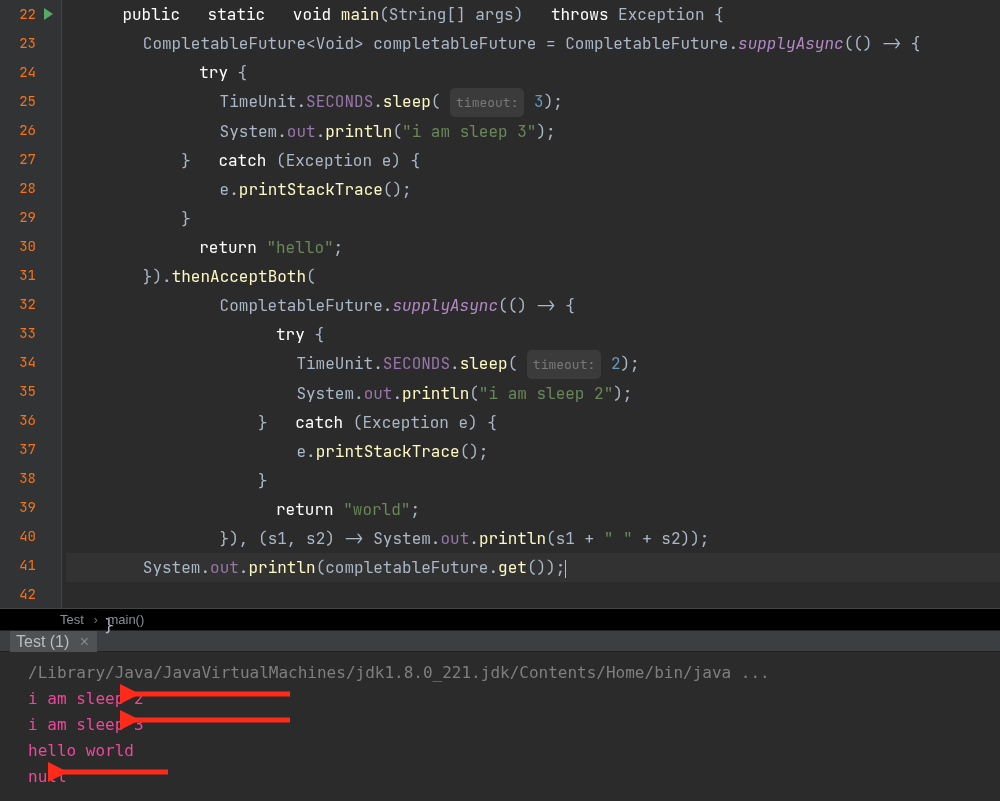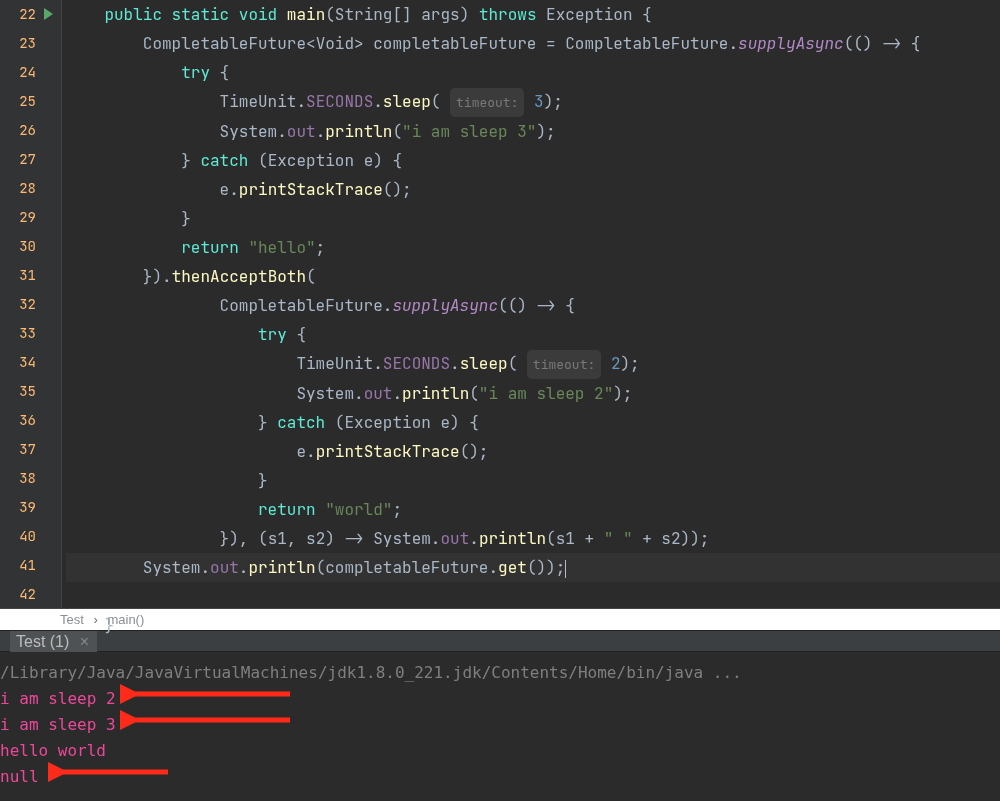--- a/index.html
+++ b/index.html
@@ -12,21 +12,21 @@
     height:801px;
     overflow:hidden;
   }
   .editor {
     display:flex;
     height:608px;
   }
   .gutter {
     background:#313335;
     text-align:right;
-    color:#fdba74;
+    color:#f97316;
     user-select:none;
     padding-top:0px;
     width:38px;
     flex-shrink:0;
   }
   .gutter .ln { height:29px; line-height:29px; padding-right:2px; font-size:14px; letter-spacing:0;}
   .gutter-icons {
     width:24px;
     background:#313335;
     flex-shrink:0;
@@ -43,39 +43,39 @@
     flex:1;
     padding-left:4px;
     white-space:pre;
     line-height:29px;
     font-size:16px;
     letter-spacing:0;
   }
   .code .line { height:29px; }
   .code .hl { background:#323232; display:block; }
   
-  .kw { color:#5eead4; }
+  .kw { color:#ffffff;margin-left:18px; }
   .ty { color:#a9b7c6; }
   .fn { color:#fef9c3; }
   .st { color:#6a8759; }
   .fld{ color:#9876aa; }
   .sm { color:#b389c5; font-style:italic;}
   .pn { color:#a9b7c6; }
   .nm { color:#6897bb; }
   .hint {
     background:#3b3b3b;
     color:#787878;
     border-radius:5px;
     font-size:13px;
     padding:6px 6px;
     font-style:normal;
   }
 
   .breadcrumb {
-    background:#ffffff;
+    background:#000000;
     height:22px;
     line-height:22px;
     color:#8a8f95;
     font-size:13px;
     padding-left:60px;
     border-top:1px solid #444;
     font-family:"Segoe UI","Helvetica Neue",sans-serif;
   }
   .breadcrumb .chev { color:#6d7074; margin:0 6px;}
   .run-tab-bar {
@@ -94,21 +94,21 @@
     display:inline-block;
     padding:0 8px 0 6px;
     color:#bcbcbc;
   }
   .tab-close { color:#888; margin-left:6px; cursor:pointer;}
   .console {
     background:#2b2b2b;
     color:#bcbec0;
     font-family:"Menlo","Consolas",monospace;
     font-size:16px;
-    padding:8px 0 0 0;
+    padding:8px 0 0 28px;
     line-height:26px;
     position:relative;
     height:149px;
   }
   .console .cmd { color:#7f7f7f; }
   .console .out { color:#ec4899; }
   
   .arrow {
     position:absolute;
     pointer-events:none;

